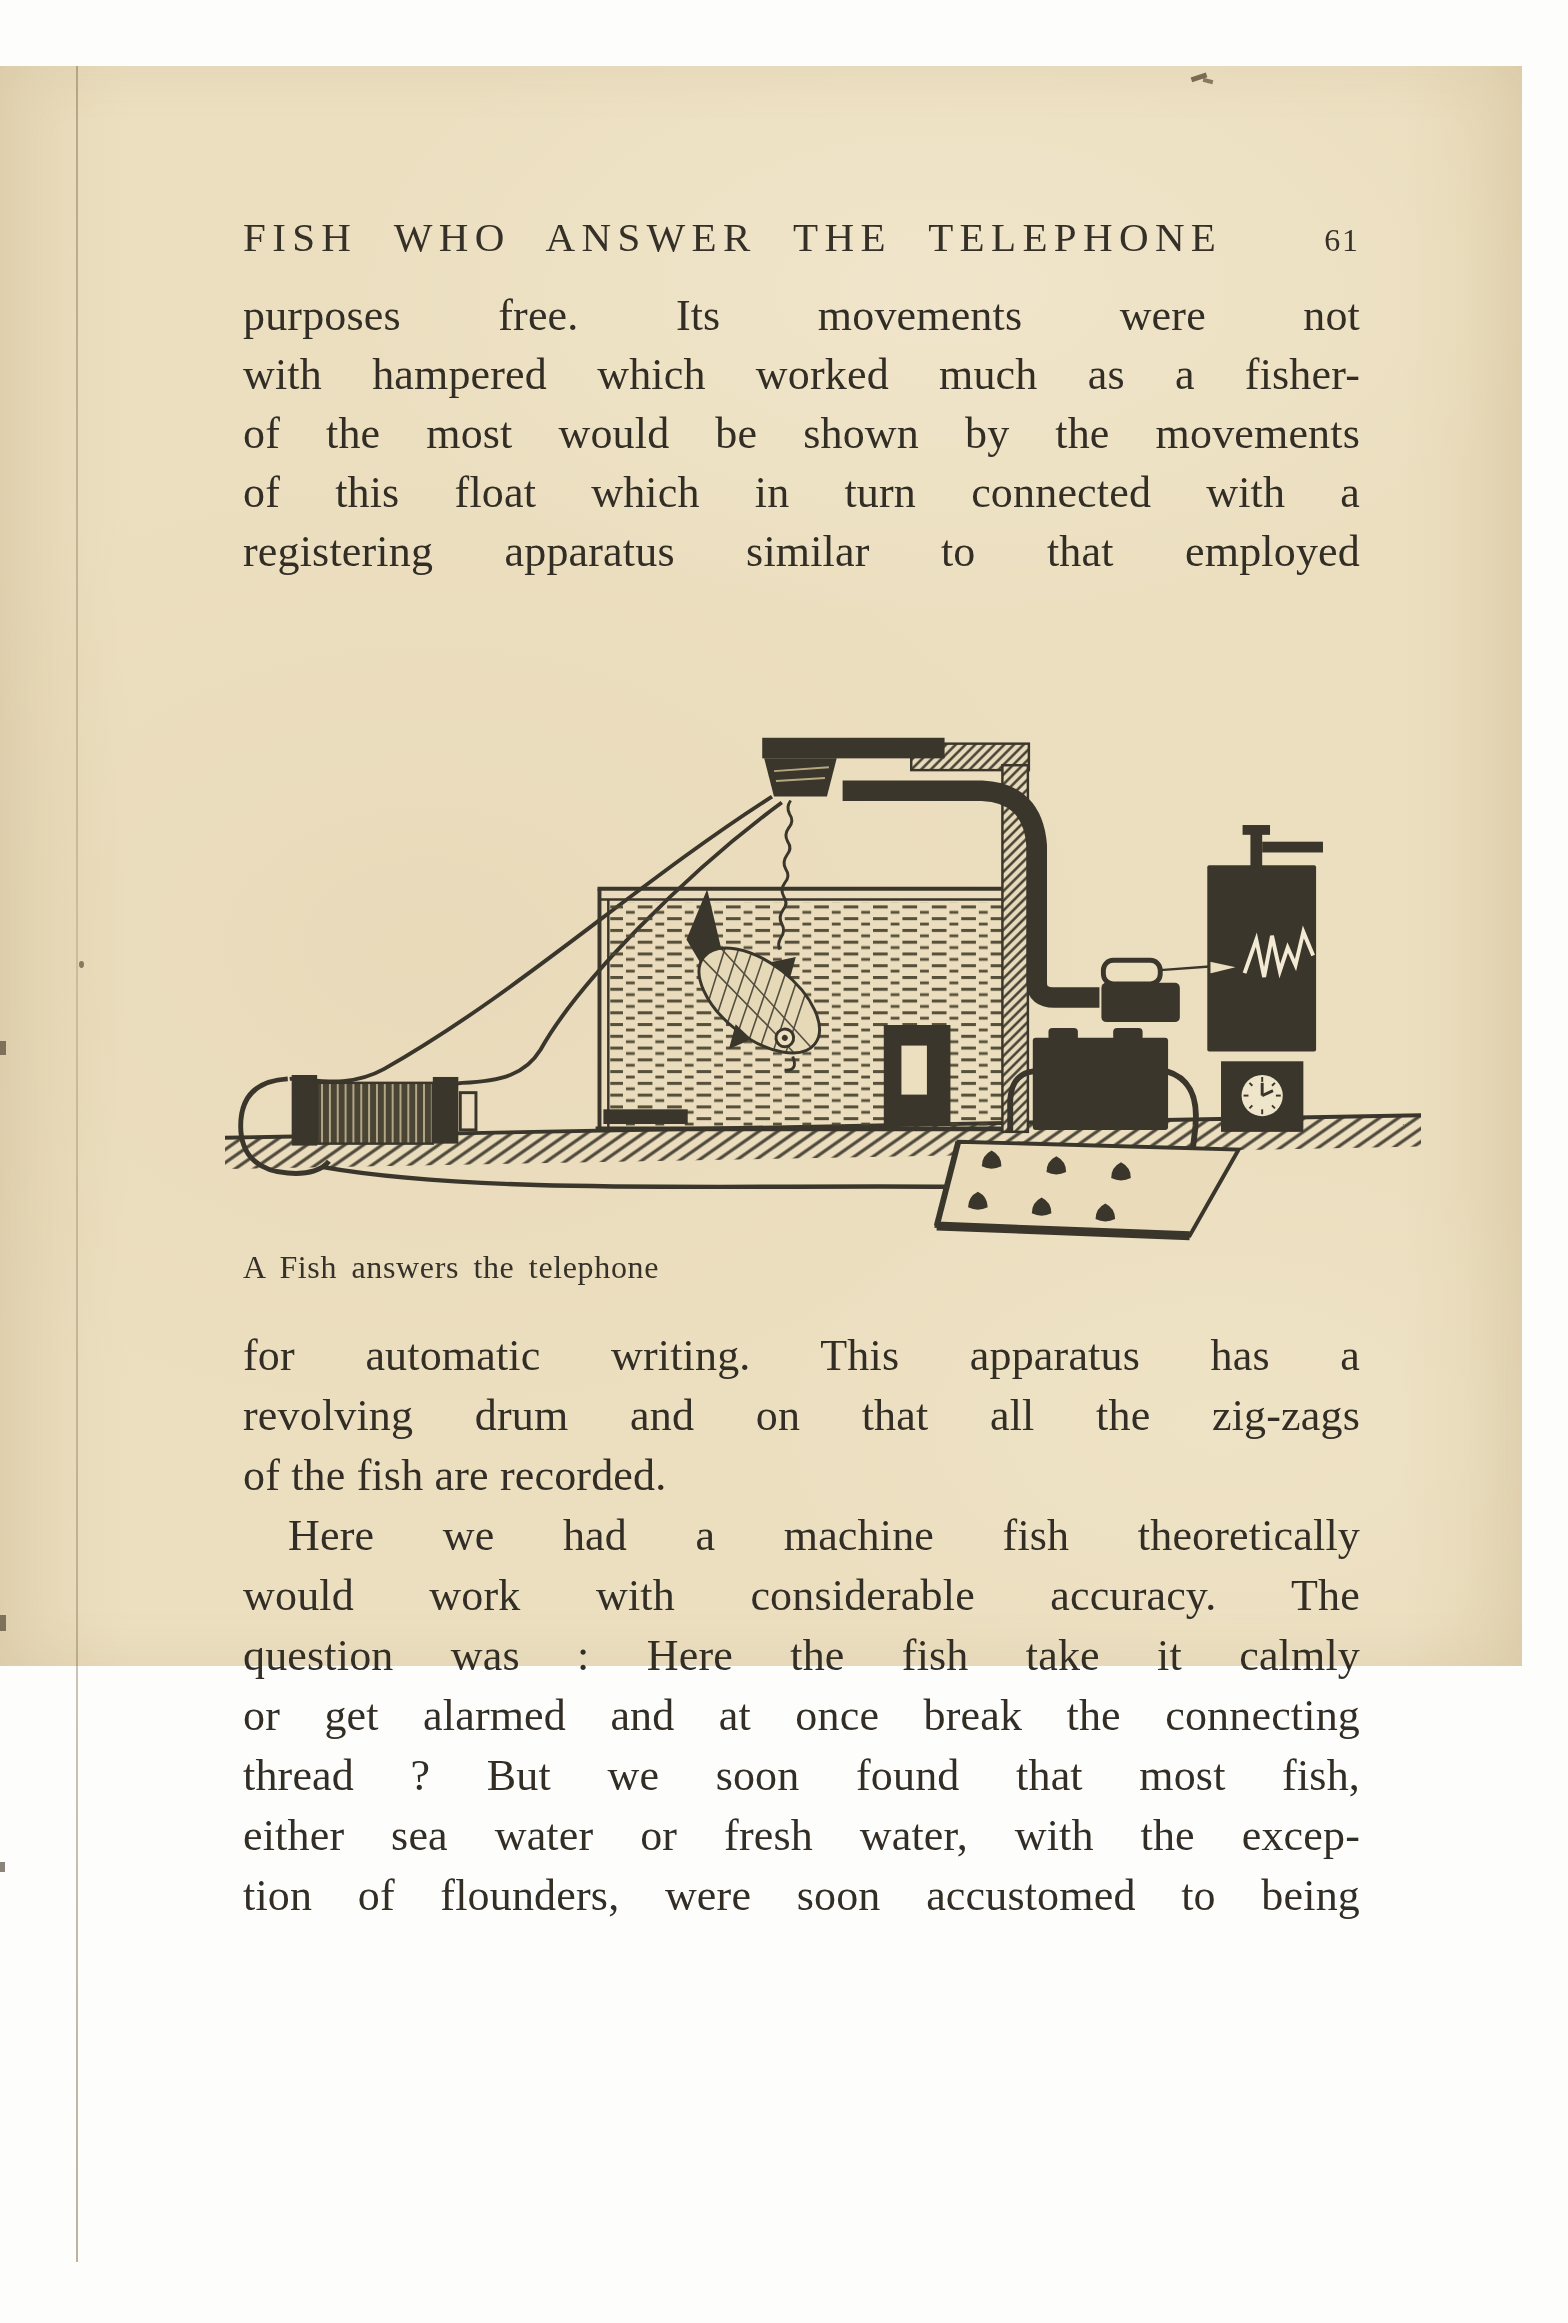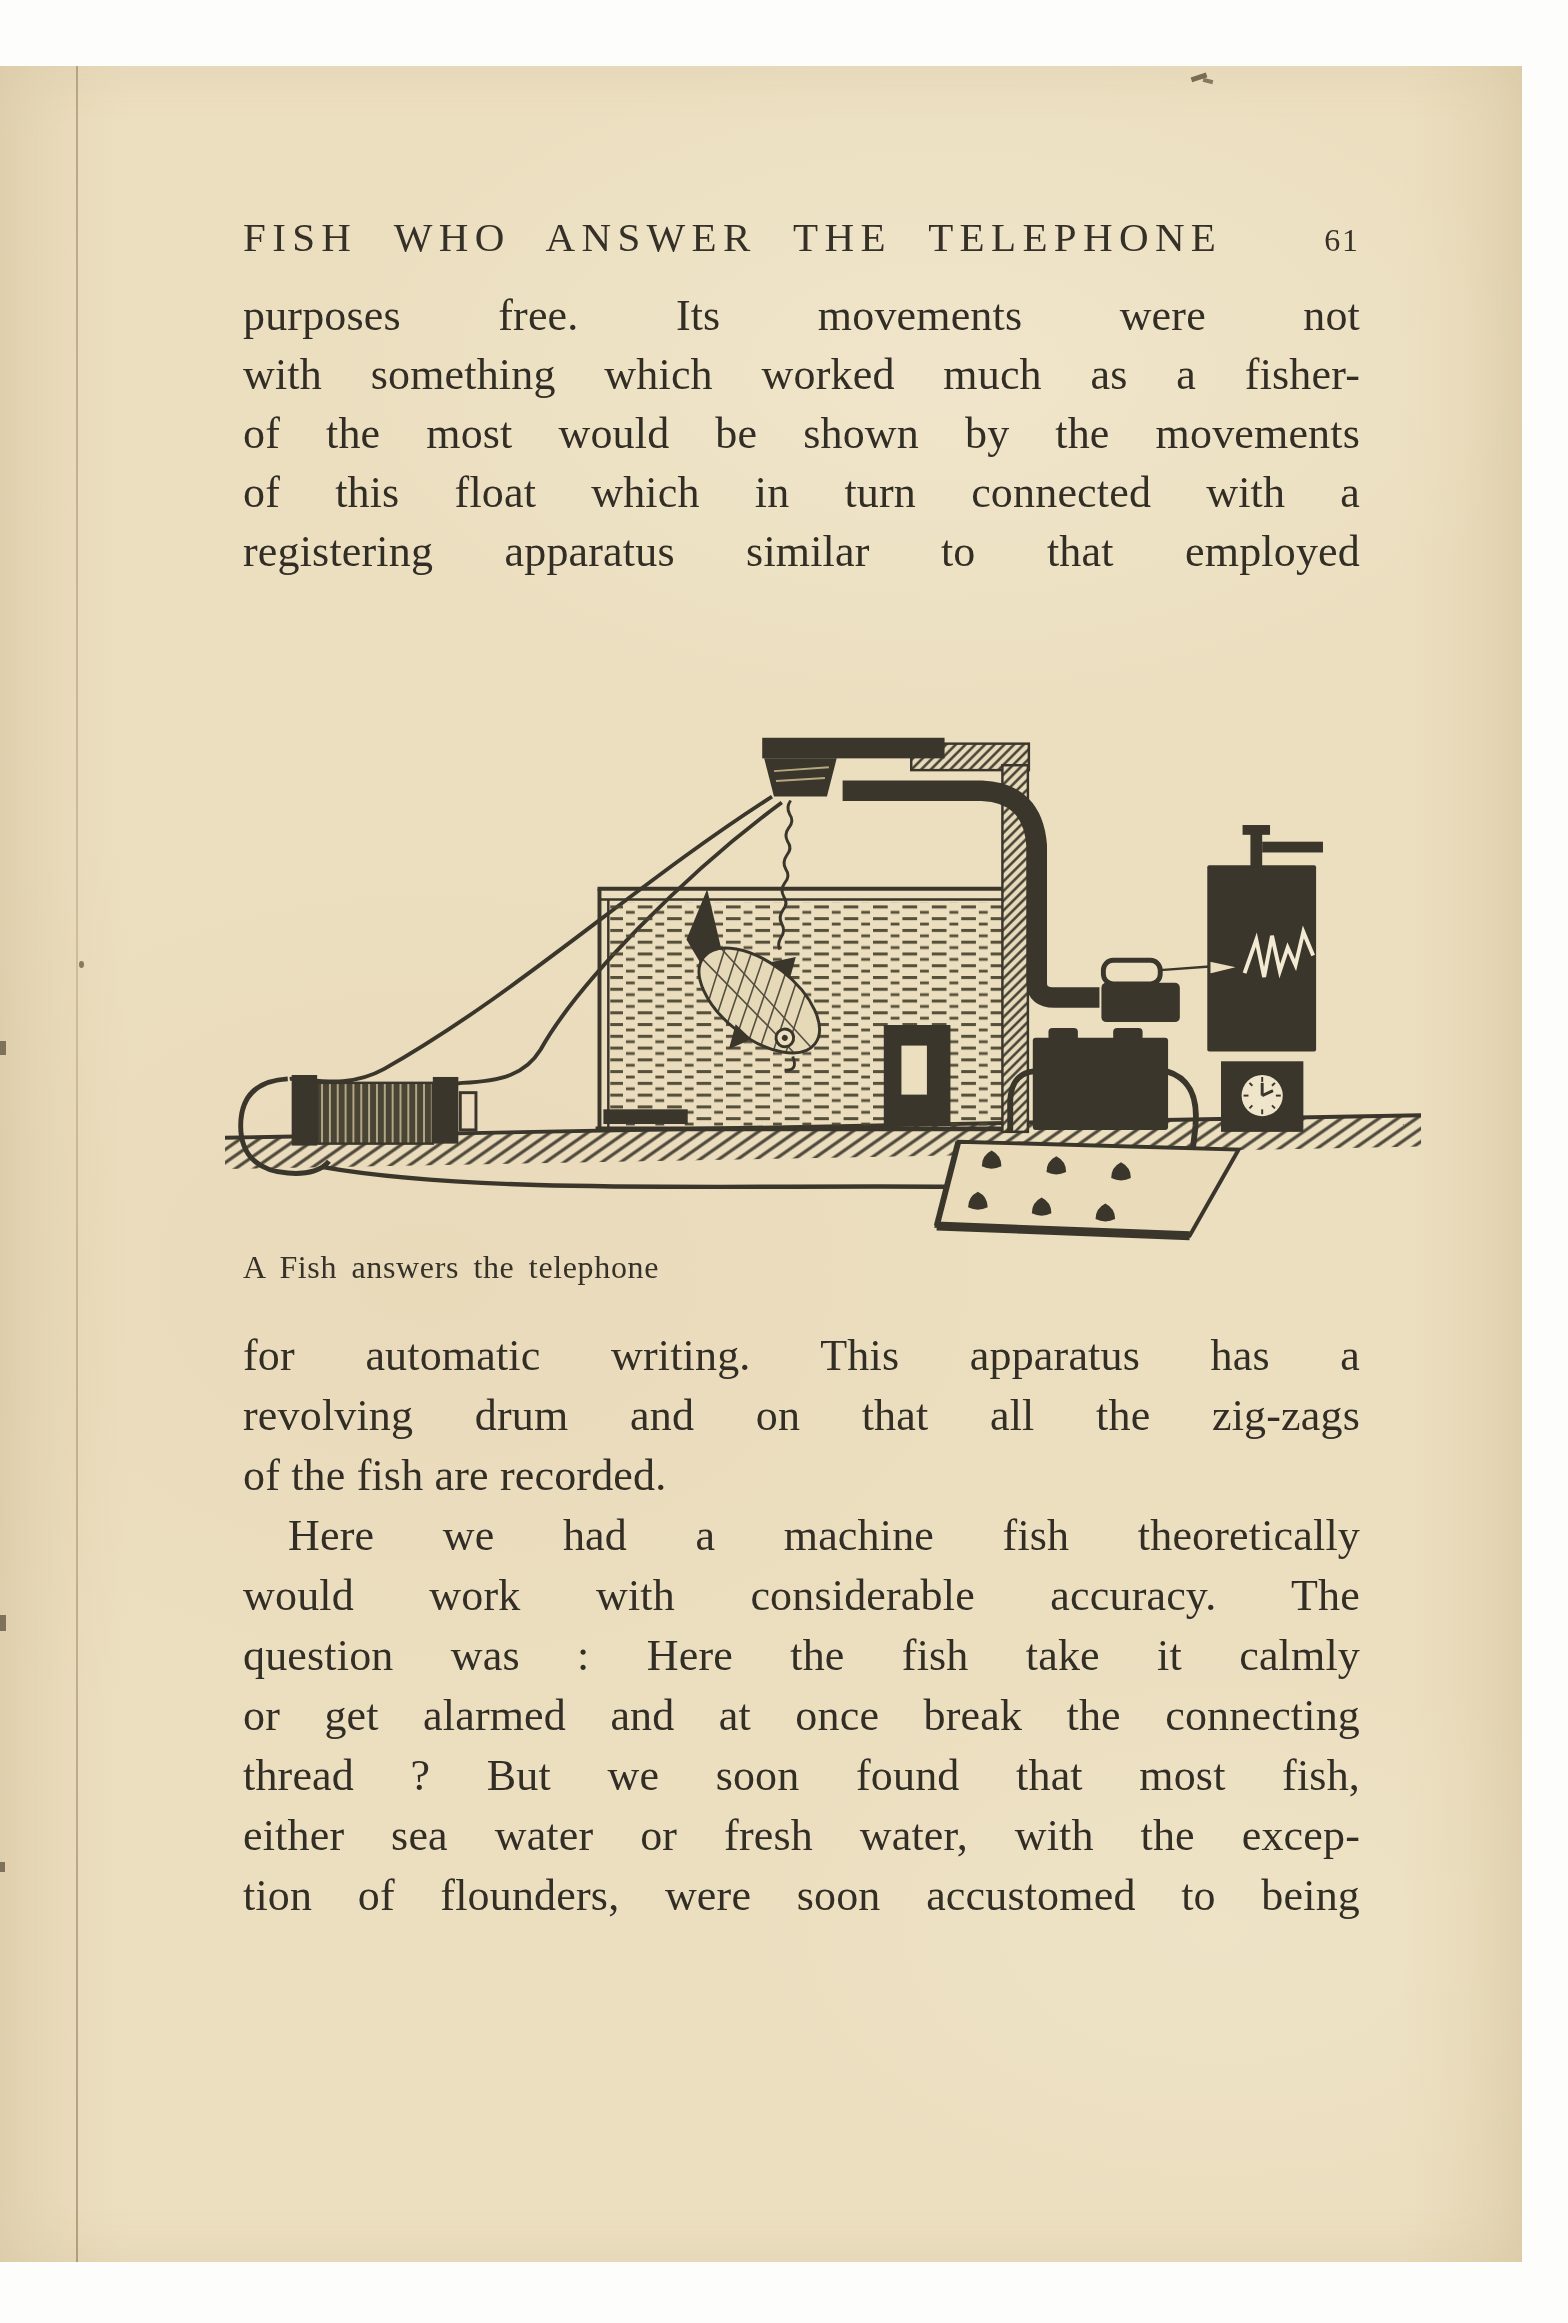--- a/index.html
+++ b/index.html
@@ -1,18 +1,18 @@
 <!DOCTYPE html>
 <html><head>
 <meta charset="utf-8">
 <style>
   html,body{margin:0;padding:0;background:#fdfdfc;}
   .stage{position:relative;width:1568px;height:2324px;overflow:hidden;
          font-family:"Liberation Serif","DejaVu Serif",serif;}
-  .page{position:absolute;left:0;top:66px;width:1522px;height:2196px;
+  .page{position:absolute;left:0;top:66px;width:1522px;height:1600px;
     background:
       radial-gradient(882px 490px at 62% 14%, rgba(255,252,240,.22), transparent 70%),
       radial-gradient(980px 686px at 28% 55%, rgba(186,158,108,.08), transparent 72%),
       radial-gradient(686px 412px at 80% 85%, rgba(255,250,235,.14), transparent 70%),
       linear-gradient(90deg, rgba(214,196,158,.38) 0px, rgba(236,223,192,0) 127px),
       linear-gradient(90deg, rgba(236,223,192,0) 92%, rgba(219,202,164,.5) 100%),
       #ecdfc0;
     box-shadow: inset 0 0 59px rgba(150,125,80,.12);}
   .gutter-line{position:absolute;left:76px;top:0;width:2px;height:2196px;
     background:linear-gradient(180deg, rgba(125,104,68,.45), rgba(125,104,68,.25) 40%, rgba(125,104,68,.5));}
@@ -48,21 +48,21 @@
     <div class="ink-speck" style="left:1203px;top:12.7px;width:9.8px;height:3.9px;transform:rotate(14deg);opacity:.7;"></div>
     <div class="ink-speck" style="left:79px;top:895px;width:4.9px;height:6.9px;border-radius:50%;opacity:.7;"></div>
 
     <div class="running-head">
       <span class="rh-title">FISH WHO ANSWER THE TELEPHONE</span>
       <span class="rh-folio">61</span>
     </div>
 
     <div class="textblock tb1">
         <div class="tline">purposes free. Its movements were not</div>
-        <div class="tline">with something which worked much as a fisher-</div>
+        <div class="tline">with hampered which worked much as a fisher-</div>
         <div class="tline">of the most would be shown by the movements</div>
         <div class="tline">of this float which in turn connected with a</div>
         <div class="tline">registering apparatus similar to that employed</div>
       </div>
 
     <svg class="figure" viewBox="0 0 1220 560">
       <defs>
         <pattern id="water" width="30" height="12" patternUnits="userSpaceOnUse">
           <rect x="1" y="3" width="15" height="3.1" fill="#49442f"></rect>
           <rect x="19" y="8.6" width="9" height="2.9" fill="#49442f"></rect>

